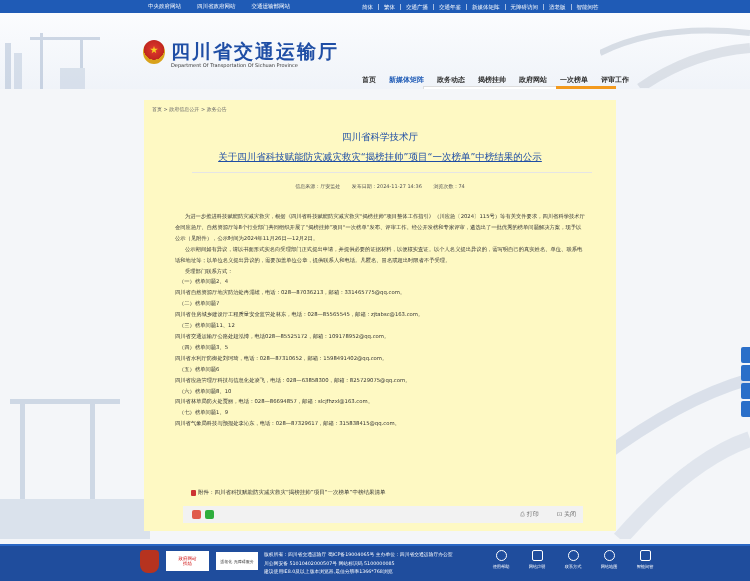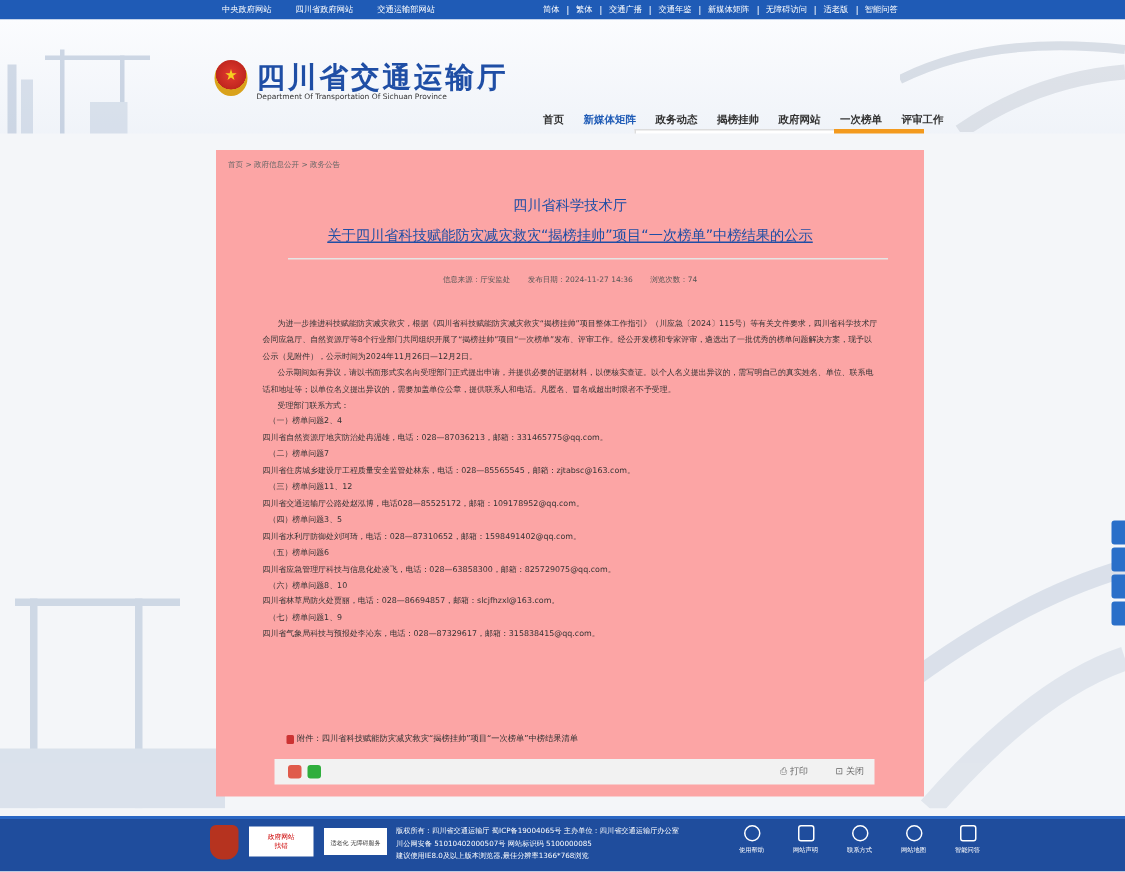--- a/index.html
+++ b/index.html
@@ -18,21 +18,21 @@
 .site-title{position:absolute;left:171px;top:26px;font-size:19px;font-weight:bold;color:#1f4ea5;letter-spacing:2px;}
 .site-sub{position:absolute;left:171px;top:49px;font-size:5px;color:#333;}
 .search{position:absolute;left:423px;top:43px;width:193px;height:16px;display:flex;margin-top:30px;}
 .search input{width:133px;height:16px;border:1px solid #ddd;border-right:none;font-size:5.5px;padding-left:6px;color:#999;background:#fff;font-family:inherit;outline:none;}
 .search button{width:60px;height:16px;background:#f39a1e;border:none;color:#fff;font-size:7px;display:flex;align-items:center;justify-content:center;gap:4px;font-family:inherit;}
 .nav{position:absolute;left:349px;top:62px;display:flex;gap:13px;font-size:7px;font-weight:bold;color:#333;margin-left:13px;}
 .nav span.active{color:#1f5bb6;}
 .page-bg{position:absolute;left:0;top:89px;width:750px;height:450px;background:#f4f6f9;overflow:hidden;}
 .port{position:absolute;left:0;bottom:0;width:150px;height:200px;opacity:.28;}
 .bridge{position:absolute;right:0;bottom:0;width:150px;height:200px;opacity:.25;}
-.content{position:absolute;left:144px;top:100px;width:472px;height:431px;background:#fca5a5;}
+.content{position:absolute;left:144px;top:100px;width:472px;height:431px;background:#fef9c3;}
 .crumb{position:absolute;left:8px;top:6px;font-size:5px;color:#666;}
 .art-title{position:absolute;left:0;width:472px;text-align:center;color:#1f4ea5;font-size:9.5px;}
 .t1{top:31px;}
 .t2{top:51px;text-decoration:underline;}
 .rule{position:absolute;left:48px;top:72px;width:400px;height:1px;background:#e5e5e5;}
 .meta{position:absolute;left:0;top:83px;width:472px;text-align:center;font-size:5px;color:#555;}
 .meta span{margin:0 5px;}
 .body{position:absolute;left:31px;top:111px;width:410px;font-size:5.3px;color:#333;line-height:10.9px;}
 .body p{margin:0;}
 .body .ind{text-indent:10px;}

